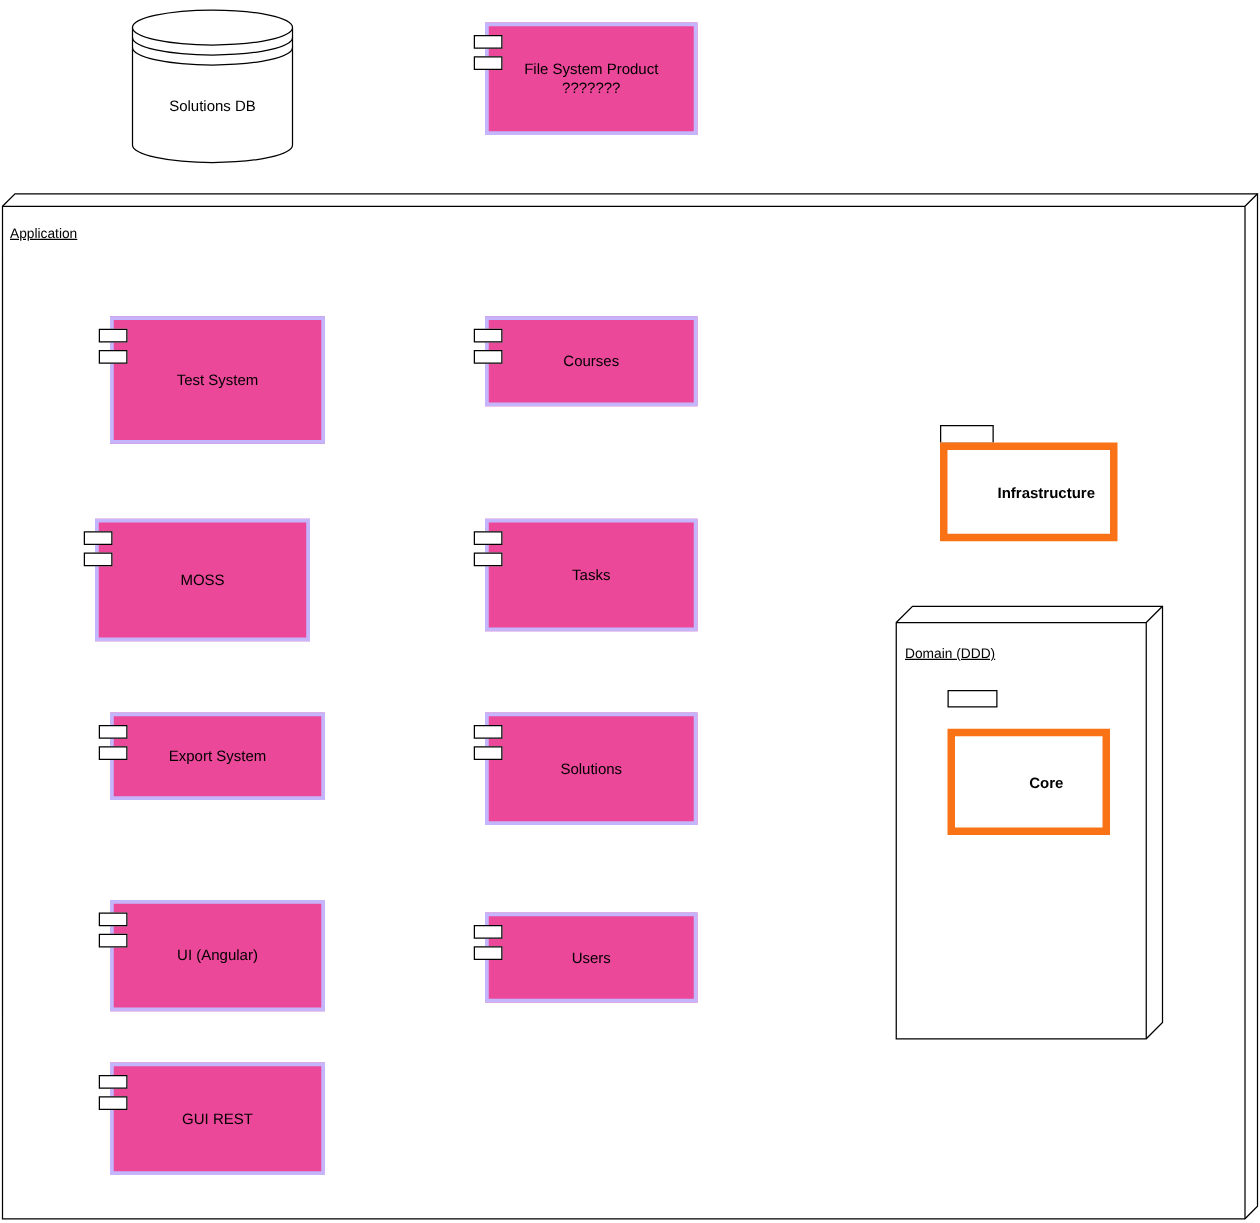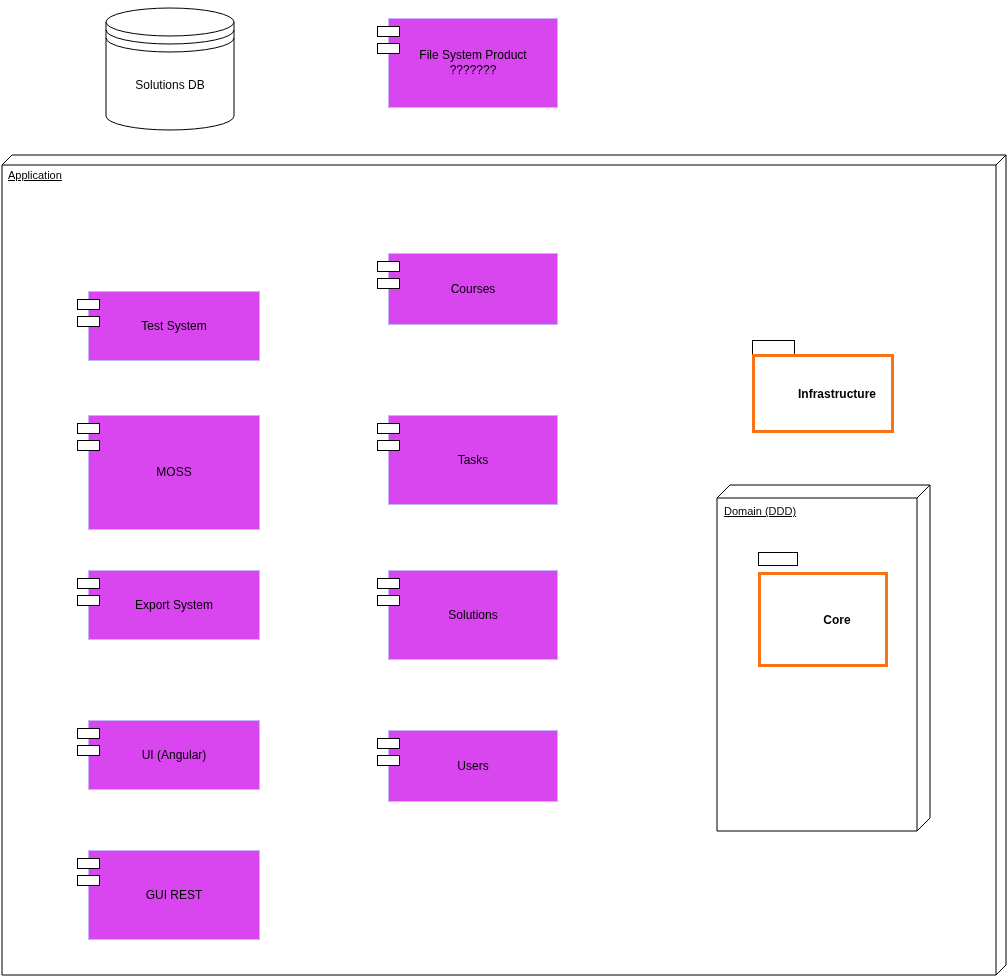--- a/index.html
+++ b/index.html
@@ -13,22 +13,22 @@
     width:1008px;
     height:978px;
     background:#ffffff;
     overflow:hidden;
   }
   .shape-svg { position:absolute; }
 
   
   .uml-component {
     position:absolute;
-    border:1px solid #c4b5fd;
-    background:#d946ef;
+    border:3px solid #c4b5fd;
+    background:#ec4899;
     display:flex;
     flex-direction:column;
     align-items:center;
     justify-content:center;
     font-size:12px;
     text-align:center;
     line-height:15px;
   }
   .comp-icon {
     position:absolute;
@@ -47,35 +47,36 @@
   }
   .comp-icon .bar.b1 { top:0; }
   .comp-icon .bar.b2 { top:17px; }
 
   
   .node-label {
     position:absolute;
     font-size:11px;
     text-decoration:underline;
     white-space:nowrap;
+    margin-top:12px;
   }
 
   
   .package { position:absolute; }
   .package .tab {
     position:absolute;
     left:0; top:0;
     border:1px solid #000;
     background:#fff;
   }
   .package .pkg-body {
     position:absolute;
     left:0;
     width:100%;
-    border:3px solid #f97316;
+    border:6px solid #f97316;
     background:#fff;
     display:flex;
     align-items:center;
     justify-content:center;
     font-weight:bold;
     font-size:12px;
     text-align:center;
     padding-left:28px;
   }
 
@@ -106,45 +107,45 @@
     <span>File System Product</span>
     <span>???????</span>
   </div>
 
   <svg class="shape-svg" style="left:0px; top:148px;" width="1008" height="830" viewBox="0 0 1008 830">
     <path d="M2 17 L12 7 L1006 7 L1006 817 L996 827 L2 827 Z" fill="#ffffff" stroke="#000000" stroke-width="1"></path>
     <path d="M2 17 L996 17 M996 17 L1006 7 M996 17 L996 827" fill="none" stroke="#000000" stroke-width="1"></path>
   </svg>
   <div class="node-label" style="left:8px; top:169px;">Application</div>
 
-  <div class="uml-component" style="left:88px; top:253px; width:172px; height:70px;margin-top:38px;">
+  <div class="uml-component" style="left:88px; top:253px; width:172px; height:102px;">
     <span class="comp-icon">
         <span class="bar b1"></span>
         <span class="bar b2"></span>
       </span>
     <span>Test System</span>
   </div>
 
-  <div class="uml-component" style="left:88px; top:415px; width:172px; height:115px;">
+  <div class="uml-component" style="left:76px; top:415px; width:172px; height:98px;">
     <span class="comp-icon">
         <span class="bar b1"></span>
         <span class="bar b2"></span>
       </span>
     <span>MOSS</span>
   </div>
 
   <div class="uml-component" style="left:88px; top:570px; width:172px; height:70px;">
     <span class="comp-icon">
         <span class="bar b1"></span>
         <span class="bar b2"></span>
       </span>
     <span>Export System</span>
   </div>
 
-  <div class="uml-component" style="left:88px; top:720px; width:172px; height:70px;">
+  <div class="uml-component" style="left:88px; top:720px; width:172px; height:89px;">
     <span class="comp-icon">
         <span class="bar b1"></span>
         <span class="bar b2"></span>
       </span>
     <span>UI (Angular)</span>
   </div>
 
   <div class="uml-component" style="left:88px; top:850px; width:172px; height:90px;text-align:right;">
     <span class="comp-icon">
         <span class="bar b1"></span>
@@ -193,19 +194,19 @@
   </div>
 
   <svg class="shape-svg" style="left:715px; top:482px;" width="220" height="352" viewBox="0 0 220 352">
     <path d="M2 16 L15 3 L215 3 L215 336 L202 349 L2 349 Z" fill="#ffffff" stroke="#000000" stroke-width="1"></path>
     <path d="M2 16 L202 16 M202 16 L215 3 M202 16 L202 349" fill="none" stroke="#000000" stroke-width="1"></path>
   </svg>
   <div class="node-label" style="left:724px; top:505px;">Domain (DDD)</div>
 
   <div class="package" style="left:758px; top:552px; width:130px; height:98px;">
     <div class="tab" style="width:40px; height:14px;"></div>
-    <div class="pkg-body" style="top:20px; height:95px;">
+    <div class="pkg-body" style="top:31px; height:85px;">
       <span>Core</span>
     </div>
   </div>
 
 
 </div>
 
 </body></html>

